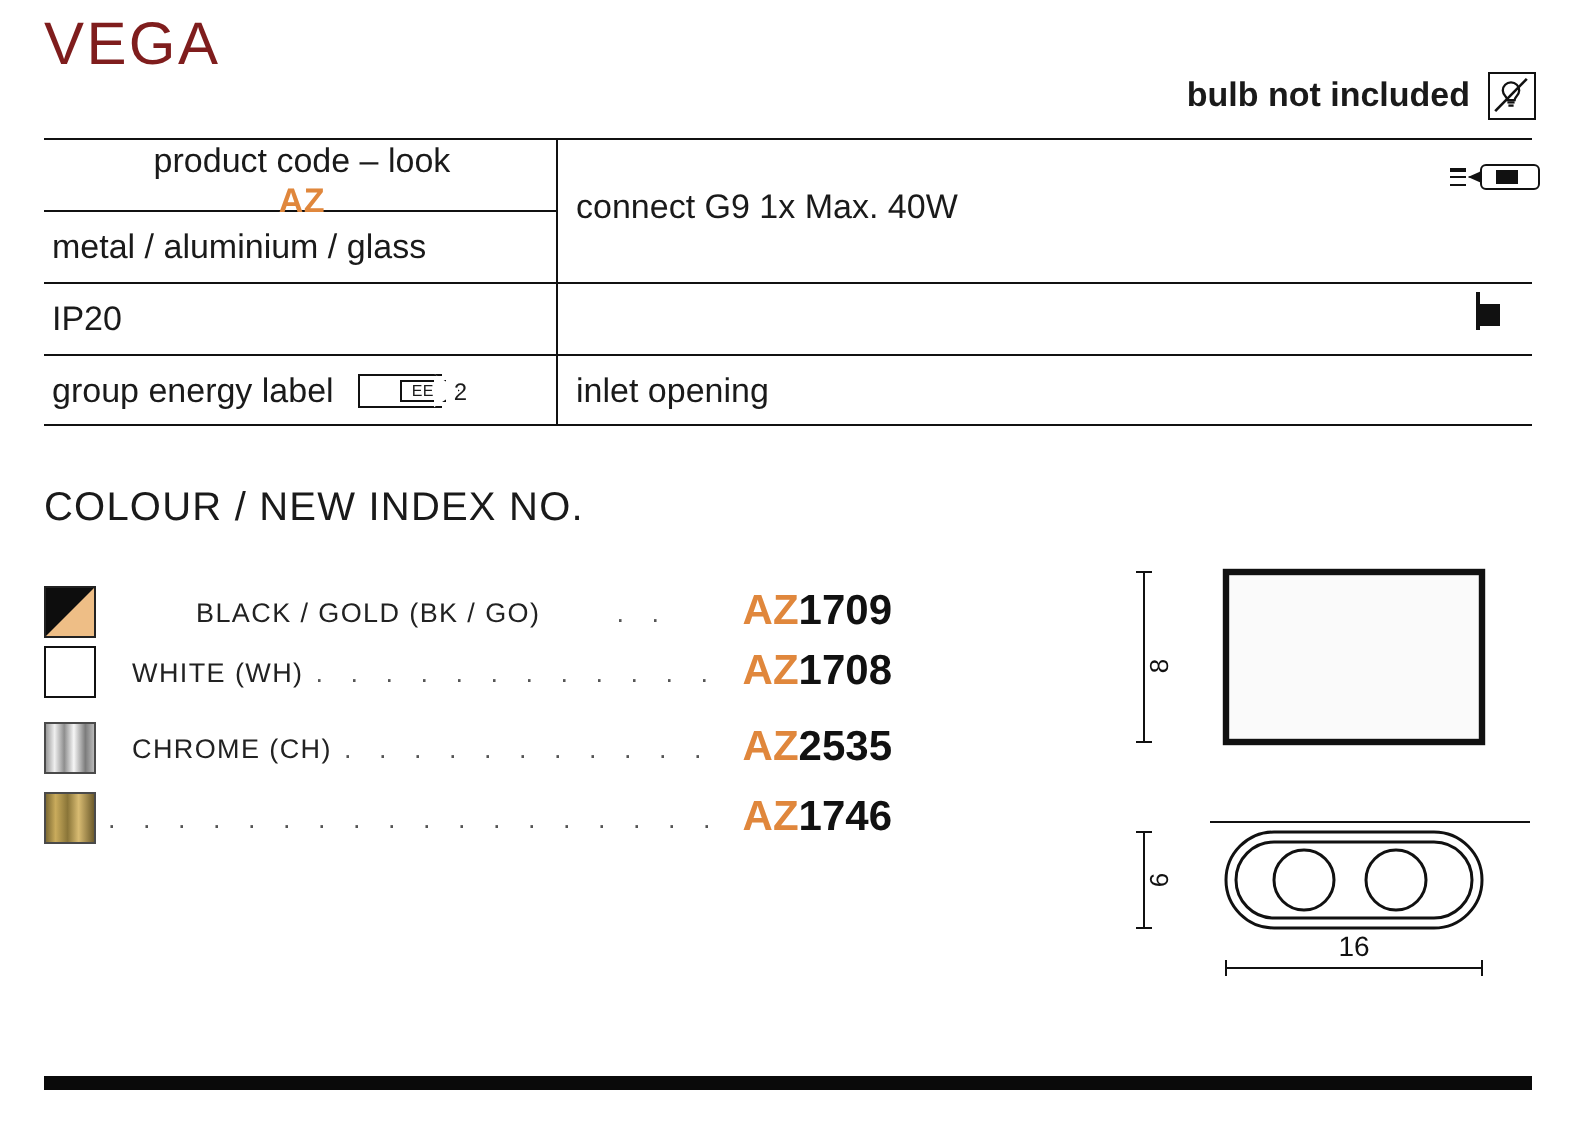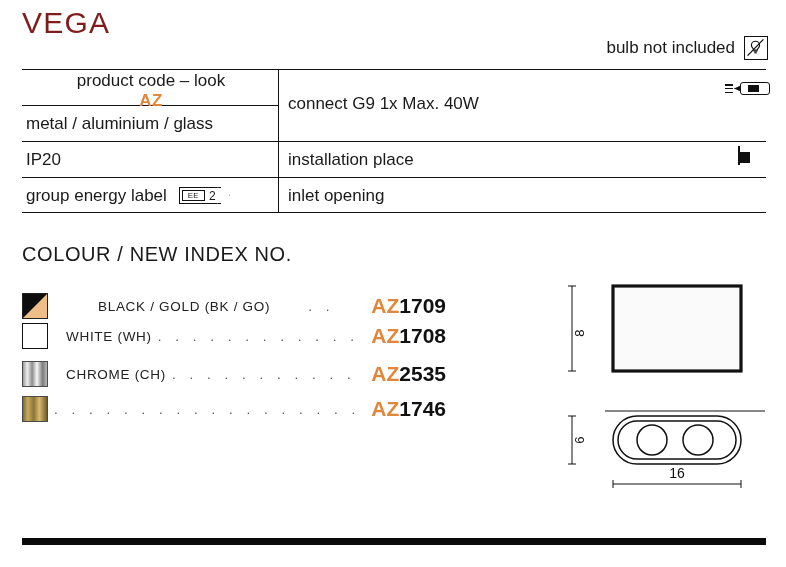--- a/index.html
+++ b/index.html
@@ -11,21 +11,21 @@
 
   
   #title{
     position:absolute;left:22px;top:6px;
     font-size:30px;letter-spacing:1.2px;font-weight:400;color:#7f1d1d;
   }
 
   
   #bulbrow{
     position:absolute;right:18px;top:36px;
-    display:flex;align-items:center;gap:9px;
+    display:flex;align-items:center;gap:9px;font-weight:bold;
   }
   #bulbrow .txt{font-size:17px;color:#1a1a1a;}
   .box-icon{
     width:24px;height:24px;border:1.6px solid #111;
     position:relative;box-sizing:border-box;background:#fff;
   }
 
   
   #spectable{position:absolute;left:22px;top:69px;width:744px;height:144px;}
   .hline{position:absolute;background:#111;height:1.4px;}
@@ -49,21 +49,21 @@
   .ee-badge .shape::after{
     content:"";position:absolute;right:-9px;top:-1.3px;
     width:13px;height:17px;
     border-top:1.3px solid #111;border-right:1.3px solid #111;
     box-sizing:border-box;
     transform-origin:center;
     clip-path:polygon(0 0,100% 50%,0 100%);
     background:#fff;
   }
   .ee-badge .eebox{
-    font-size:8px;border:1.2px solid #111;padding:0 5px;margin-left:2px;
+    font-size:8px;border:1.2px solid #111;padding:0 5px;margin-left:20px;
     line-height:9px;letter-spacing:.2px;
   }
   .ee-badge .num{font-size:12px;margin-left:4px;}
 
   
   .g9-icon{position:relative;width:42px;height:13px;}
   .g9-icon .body{
     position:absolute;left:6px;top:0;width:30px;height:13px;
     border:1.4px solid #111;border-radius:3px;box-sizing:border-box;background:#fff;
   }
@@ -163,23 +163,20 @@
     <div class="cell" style="left:266px;top:2px;width:470px;height:34px;margin-top:16px;">
       <span>connect G9 1x Max. 40W</span>
     </div>
     <div style="position:absolute;left:712px;top:13px;">
       <span class="g9-icon">
         <span class="tip"></span><span class="body"></span><span class="fil"></span>
         <span class="pin p1"></span><span class="pin p2"></span><span class="pin p3"></span>
       </span>
     </div>
 
-    <div class="cell" style="left:266px;top:74px;width:440px;height:34px;">
-      <span>installation place</span>
-    </div>
     <div style="position:absolute;left:716px;top:78px;">
       <span class="inst-icon"><span class="blk"></span></span>
     </div>
 
     <div class="cell" style="left:266px;top:110px;width:440px;height:33px;">
       <span>inlet opening</span>
     </div>
   </div>
 
   <div id="colour-head">COLOUR / NEW INDEX NO.</div>

